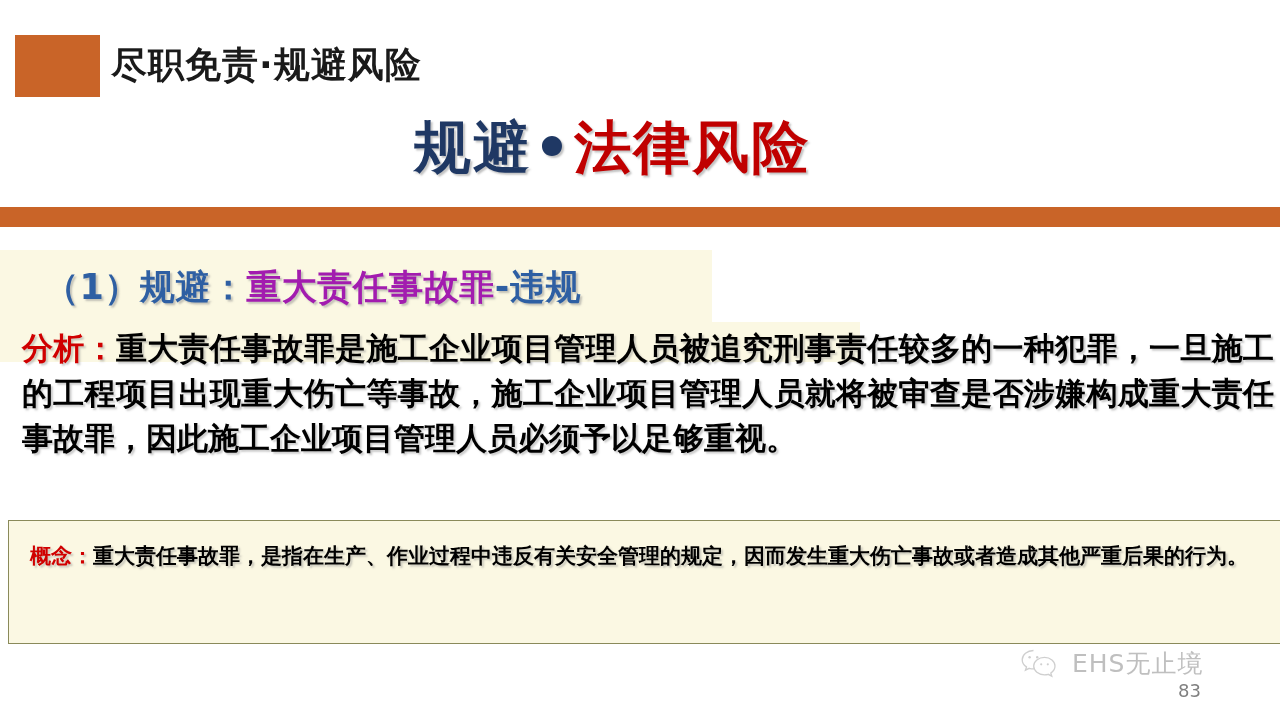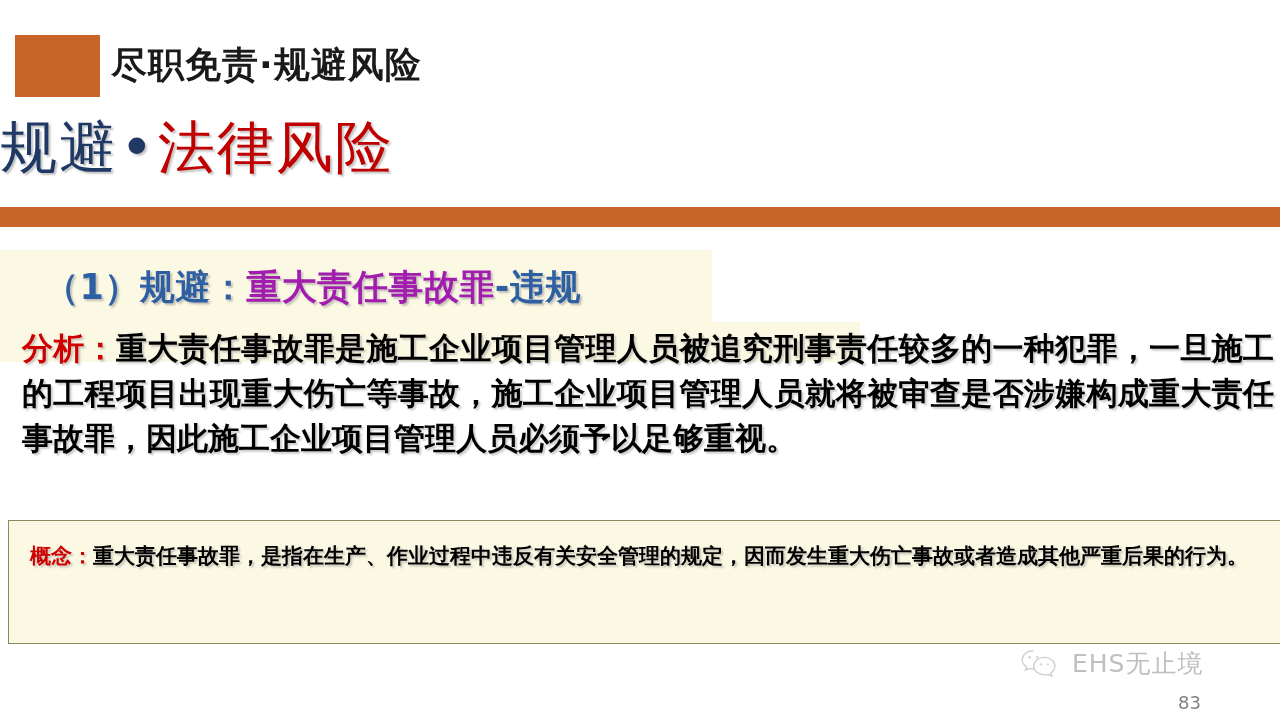--- a/index.html
+++ b/index.html
@@ -38,22 +38,23 @@
     letter-spacing: 1px;
     white-space: nowrap;
     font-family: "DejaVu Sans", "Liberation Sans", sans-serif;
   }
 
   
   #main-title {
     position: absolute;
     left: 0; top: 104px;
     width: 1224px;
+    text-align: center;
     font-size: 57px;
-    font-weight: normal;
+    font-weight: bold;
     line-height: 86px;
     letter-spacing: 2px;
     white-space: nowrap;
     text-shadow: 2px 2px 2px rgba(120,120,120,0.45);
   }
   #main-title .t-blue { color: #1F3864; }
   #main-title .t-red  { color: #C00000; }
   #main-title .t-dot  { color: #1F3864; padding: 0 2px; }
 
   
@@ -143,21 +144,20 @@
     line-height: 30px;
     white-space: nowrap;
     letter-spacing: 1px;
   }
   #page-number {
     position: absolute;
     left: 1178px; top: 680px;
     font-size: 18px;
     color: #808080;
     line-height: 22px;
-    margin-top: 12px;
   }
 </style>
 </head>
 <body>
 
 <div id="header-band">
   <div id="header-marker"></div>
   <div id="header-title">尽职免责·规避风险</div>
 </div>
 

